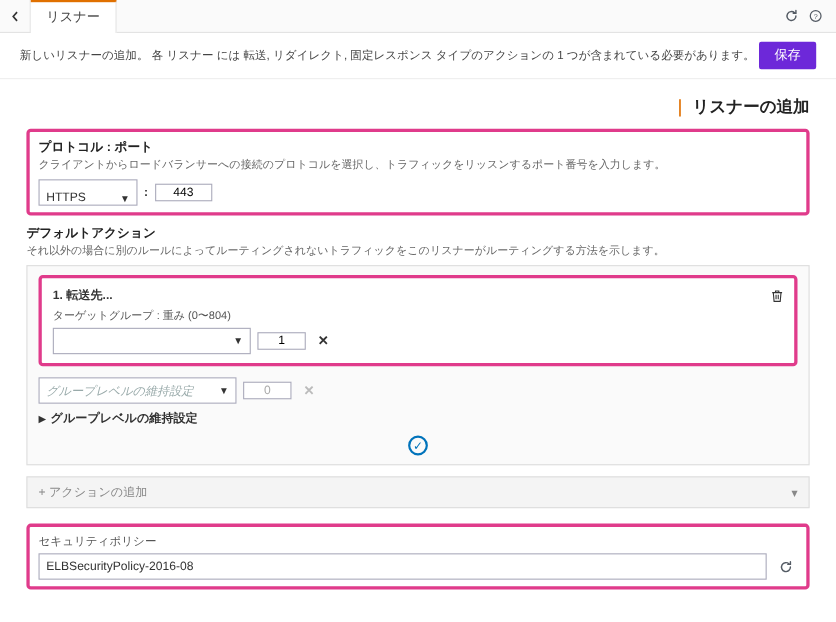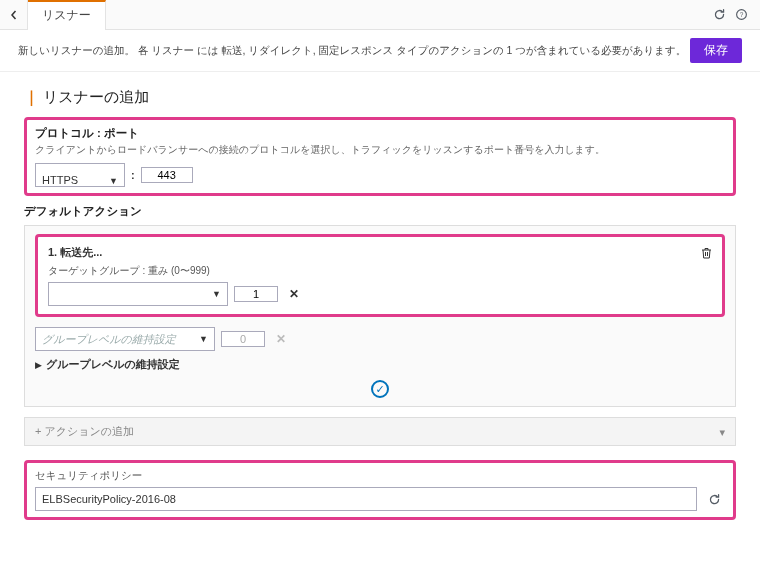--- a/index.html
+++ b/index.html
@@ -40,21 +40,21 @@
       padding: 8px 18px;
       border-bottom: 1px solid #eee;
       font-size: 10.5px; color: #444;
     }
     .btn-save {
       background: #6d28d9; color: #fff; border: none;
       padding: 4px 14px; border-radius: 2px; font-size: 12px;
       cursor: pointer;
     }
     .content { padding: 10px 24px 20px; }
-    .page-title { text-align: left; font-size: 15px; font-weight: 400; color: #222; margin: 6px 0 10px; }
+    .page-title { text-align: right; font-size: 15px; font-weight: 700; color: #222; margin: 6px 0 10px; }
     .page-title::before { content: '｜ '; color: #e07000; font-weight: 700; }
     .desc { font-size: 10.5px; color: #444; line-height: 1.5; margin-bottom: 4px; }
     .link { color: #0073bb; }
     .hl { border: 3px solid #e03b8b; border-radius: 4px; padding: 6px 8px; margin: 8px 0; }
     .section-title { font-weight: 700; font-size: 11.5px; color: #222; }
     .sub-desc { font-size: 10px; color: #666; margin-top: 2px; }
     .row-controls { display: flex; align-items: center; gap: 6px; margin-top: 6px; }
     .select-like {
       border: 1px solid #aab; background: #fff; height: 24px; display: flex; align-items: center;
       padding: 0 6px; font-size: 11px; cursor: pointer; position: relative;
@@ -145,32 +145,33 @@
         <span>HTTPS</span>
         <span class="caret">▼</span>
       </div>
       <span class="colon">:</span>
       <input class="input-like port" value="443" style="">
     </div>
   </div>
 
   <div>
     <div class="section-title">デフォルトアクション</div>
+    <div class="sub-desc">それ以外の場合に別のルールによってルーティングされないトラフィックをこのリスナーがルーティングする方法を示します。</div>
 
     <div class="panel">
       <div class="inner-box">
         <div class="panel-head">
           <span>1. 転送先...</span>
           <span class="trash">
             <svg width="11" height="12" viewBox="0 0 11 12">
                 <path d="M1 3h9M4 3V1.5h3V3M2 3l.7 8h5.6L9 3M4.5 5v4M6.5 5v4" stroke="#333" stroke-width="1" fill="none"></path>
               </svg>
           </span>
         </div>
-        <div class="tg-label">ターゲットグループ : 重み (0〜999)</div>
+        <div class="tg-label">ターゲットグループ : 重み (0〜804)</div>
         <div class="tg-row">
           <div class="select-like tg-select">
             <span></span>
             <span class="caret">▼</span>
           </div>
           <input class="input-like weight" value="1" style="">
           <span class="x-btn">✕</span>
         </div>
       </div>
 

